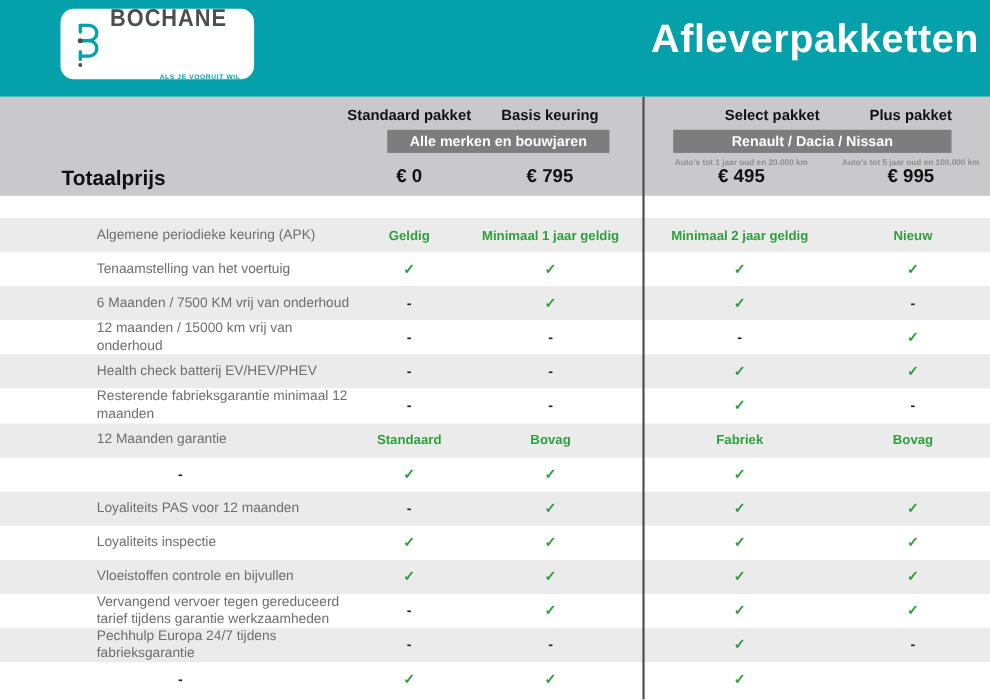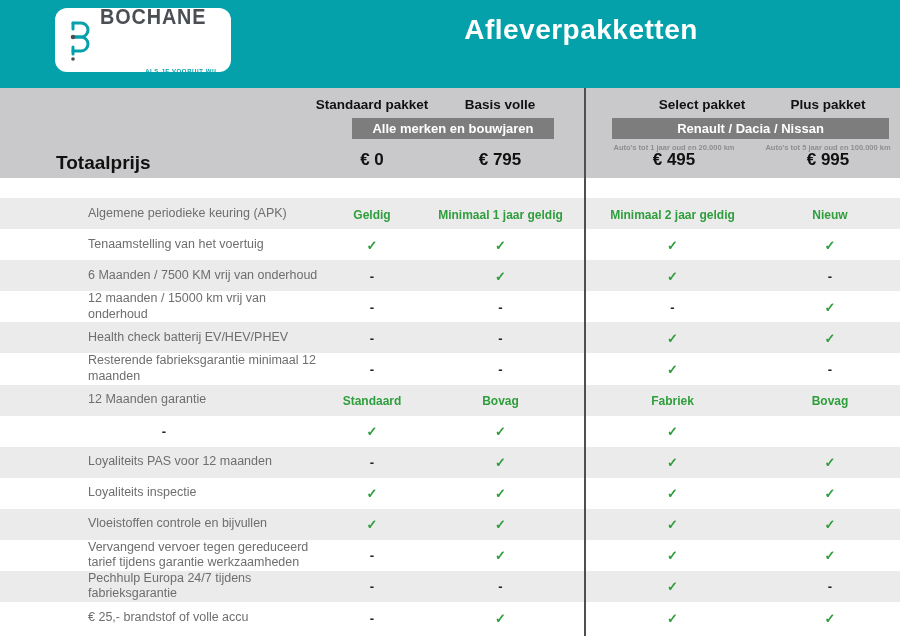--- a/index.html
+++ b/index.html
@@ -13,32 +13,32 @@
   .page{position:relative;width:900px;height:636px;}
 
   
   .header{position:relative;height:88px;background:var(--teal);}
   .logo-card{position:absolute;left:55px;top:8px;width:176px;height:64px;background:#fff;
     border-radius:12px;display:flex;align-items:center;justify-content:center;gap:7px;}
   .logo-text{display:flex;flex-direction:column;align-items:flex-end;gap:37px;}
   .logo-name{color:var(--logo-text);font-weight:700;font-size:22px;letter-spacing:1px;
     display:inline-block;transform:scaleX(.9);transform-origin:left;line-height:1;}
   .logo-tagline{color:var(--teal);font-weight:700;font-size:6px;letter-spacing:.6px;margin-top:3px;}
-  .page-title{position:absolute;left:272px;right:10px;top:14px;text-align:center;color:#fff;
-    font-size:28px;font-weight:800;letter-spacing:.5px;}
+  .page-title{position:absolute;left:272px;right:10px;top:14px;text-align:right;color:#fff;
+    font-size:36px;font-weight:800;letter-spacing:.5px;}
 
   
   .band{position:relative;height:90px;background:var(--band-gray);}
   .pkg-label{position:absolute;top:9px;width:160px;text-align:center;font-size:13.5px;
     font-weight:700;color:var(--dark-text);}
   .pkg-std{left:292px}.pkg-basis{left:420px}.pkg-select{left:622px}.pkg-plus{left:748px}
   .badge{position:absolute;top:30px;height:21px;line-height:21px;background:var(--badge-gray);
     color:#fff;font-weight:700;font-size:13px;text-align:center;}
   .badge-left{left:352px;width:202px;}
-  .badge-right{left:612px;width:277px;}
+  .badge-right{left:612px;width:253px;}
   .subtitle{position:absolute;top:55px;width:180px;text-align:center;font-size:7.5px;
     font-weight:700;color:#8e8e8e;}
   .sub-select{left:584px}.sub-plus{left:738px}
   .price{position:absolute;top:62px;width:160px;text-align:center;font-size:17px;
     font-weight:700;color:var(--dark-text);}
   .price-std{left:292px}.price-basis{left:420px}.price-select{left:594px}.price-plus{left:748px}
   .totaal{position:absolute;left:56px;top:64px;font-size:19px;font-weight:700;color:var(--dark-text);}
 
   
   .divider{position:absolute;left:584px;top:88px;width:2px;height:548px;background:var(--divider);}
@@ -75,21 +75,21 @@
       <span class="logo-text">
         <span class="logo-name">BOCHANE</span>
         <span class="logo-tagline">ALS JE VOORUIT WIL</span>
       </span>
     </div>
     <div class="page-title">Afleverpakketten</div>
   </div>
 
   <div class="band">
     <div class="pkg-label pkg-std">Standaard pakket</div>
-    <div class="pkg-label pkg-basis">Basis volle</div>
+    <div class="pkg-label pkg-basis">Basis keuring</div>
     <div class="pkg-label pkg-select">Select pakket</div>
     <div class="pkg-label pkg-plus">Plus pakket</div>
 
     <div class="badge badge-left">Alle merken en bouwjaren</div>
     <div class="badge badge-right">Renault / Dacia / Nissan</div>
 
     <div class="subtitle sub-select">Auto's tot 1 jaar oud en 20.000 km</div>
     <div class="subtitle sub-plus">Auto's tot 5 jaar oud en 100.000 km</div>
 
     <div class="totaal">Totaalprijs</div>
@@ -199,20 +199,19 @@
 
   <div class="row">
     <div class="cell label">Pechhulp Europa 24/7 tijdens fabrieksgarantie</div>
     <div class="cell val"><span class="dash">-</span></div>
     <div class="cell val"><span class="dash">-</span></div>
     <div class="cell val"><span class="check">✓</span></div>
     <div class="cell val"><span class="dash">-</span></div>
   </div>
 
   <div class="row">
-    <div class="cell label">€ 25,- brandstof of  volle accu</div>
     <div class="cell val"><span class="dash">-</span></div>
     <div class="cell val"><span class="check">✓</span></div>
     <div class="cell val"><span class="check">✓</span></div>
     <div class="cell val"><span class="check">✓</span></div>
   </div>
 </div>
 </div>
 
 </body></html>

